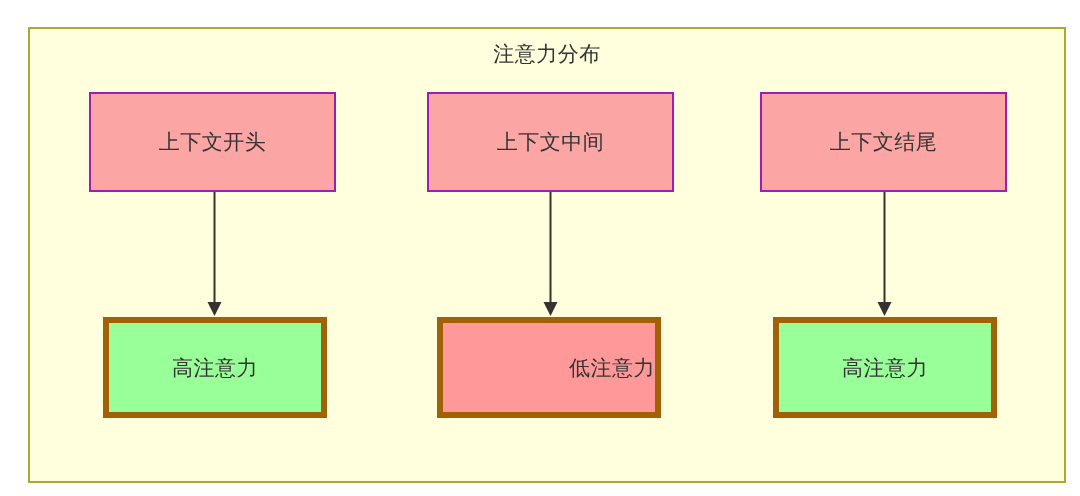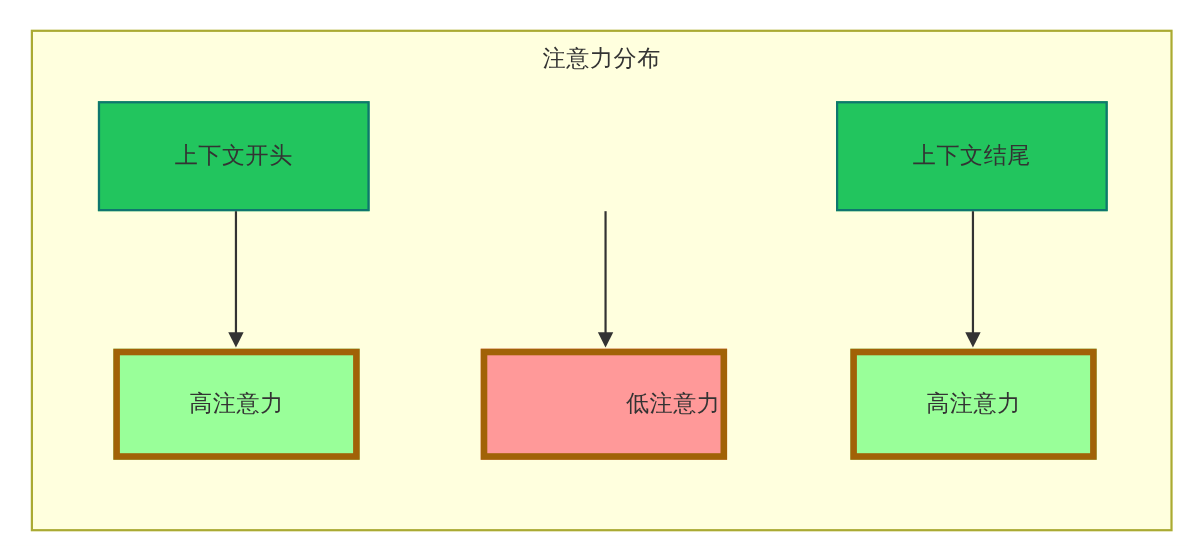--- a/index.html
+++ b/index.html
@@ -56,22 +56,22 @@
     justify-content: center;
     text-align: center;
     color: #333333;
     font-size: 21px;
     line-height: 26px;
     letter-spacing: 0.5px;
     white-space: nowrap;
   }
 
   .node.context {
-    background: #22c55e;
-    border: 2px solid #0f766e;
+    background: #fca5a5;
+    border: 2px solid #a21caf;
   }
 
   .node.attn {
     border: 6px solid #a16207;
   }
 
   .node.attn.high {
     background: #99ff99;
   }
 
@@ -105,20 +105,23 @@
 <div id="canvas">
 
   <div id="cluster">
     <div id="cluster-title">注意力分布</div>
   </div>
 
   <div class="node context" style="left:89px; top:92px; width:247px; height:100px;">
     <span>上下文开头</span>
   </div>
 
+  <div class="node context" style="left:427px; top:92px; width:247px; height:100px;">
+    <span>上下文中间</span>
+  </div>
 
   <div class="node context" style="left:760px; top:92px; width:247px; height:100px;">
     <span>上下文结尾</span>
   </div>
 
   <div class="node attn high" style="left:103px; top:317px; width:224px; height:101px;">
     <span>高注意力</span>
   </div>
 
   <div class="node attn low" style="left:437px; top:317px; width:224px; height:101px;">

